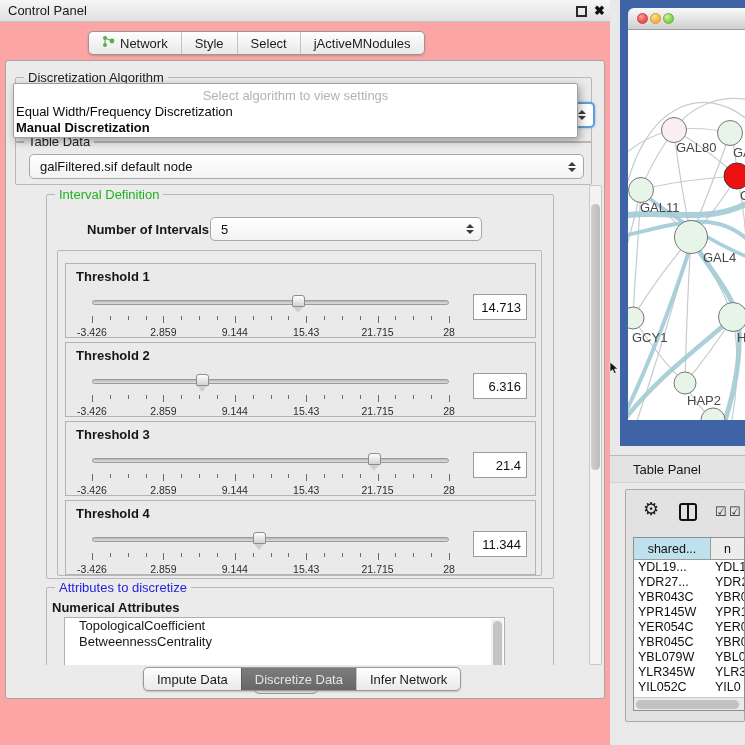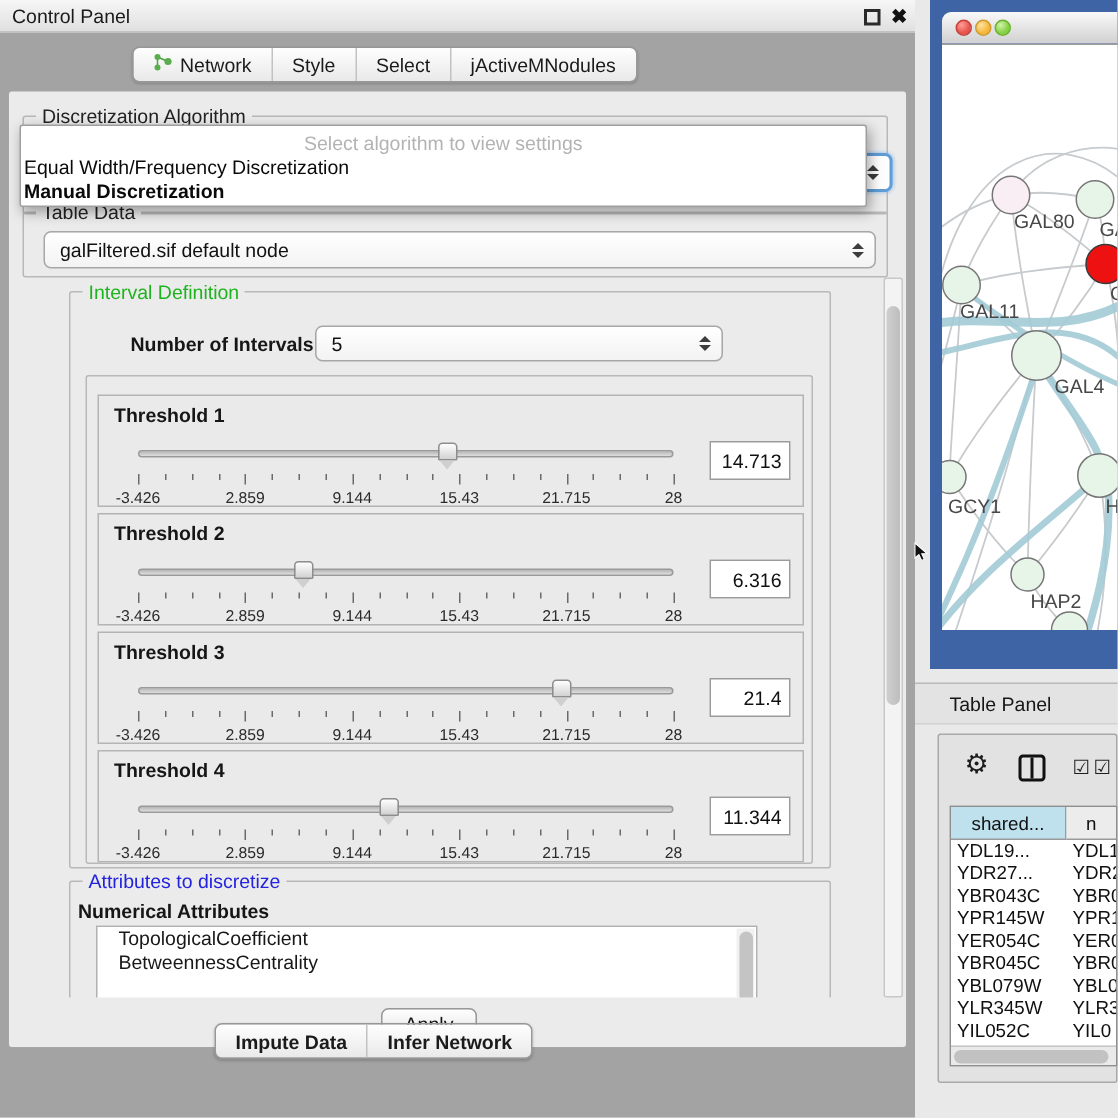--- a/index.html
+++ b/index.html
@@ -1,34 +1,34 @@
 <!DOCTYPE html>
 <html><head>
 <meta charset="utf-8">
 <style>
   * { margin:0; padding:0; box-sizing:border-box; }
   html,body { width:745px; height:745px; overflow:hidden; background:#e9e9e9;
               font-family:"Liberation Sans", sans-serif; }
 
   
-  #control-panel { position:absolute; left:0; top:0; width:610px; height:745px; background:#a3a3a3; }
+  #control-panel { position:absolute; left:0; top:0; width:610px; height:745px; background:#fca5a5; }
   #cp-titlebar { position:absolute; left:0; top:0; width:610px; height:22px;
     background:linear-gradient(#f6f6f6,#e0e0e0); border-bottom:1px solid #c2c2c2; }
   #cp-title { position:absolute; left:8px; top:0; line-height:21px; font-size:13px; color:#1a1a1a; }
   #float-btn { position:absolute; left:576px; top:6px; width:11px; height:11px; border:2px solid #2a2a2a; background:transparent; }
   #close-btn { position:absolute; left:594px; top:2px; font-size:13px; font-weight:bold; color:#111; line-height:18px; cursor:default; }
 
   .seg { position:absolute; display:flex; height:24px; border:1px solid #979797; border-radius:5px;
          background:linear-gradient(#fefefe,#e9e9e9); box-shadow:0 1px 2px rgba(0,0,0,.18); overflow:hidden; }
   .seg-btn { display:flex; align-items:center; gap:5px; padding:0 13px; font-size:13px; color:#1b1b1b;
              border-left:1px solid #c2c2c2; white-space:nowrap; }
   .seg-btn:first-child { border-left:none; }
   .seg-btn.sel { background:linear-gradient(#7d7d7d,#676767); color:#e4e4e4; border-left-color:#5c5c5c; }
   #top-tabs { left:88px; top:31px; }
-  #bottom-tabs { left:143px; top:682px;font-weight:bold; }
+  #bottom-tabs { left:143px; top:667px; }
 
   #main-panel { position:absolute; left:5px; top:60px; width:600px; height:639px;
     background:#ebebeb; border:1px solid #a5a5a5; border-radius:3px; }
 
   .groupbox { position:absolute; border:1px solid #b8b8b8; border-radius:2px; }
   .group-title { position:absolute; top:-8px; left:8px; background:#ebebeb; padding:0 4px;
                  font-size:13px; white-space:nowrap; }
   .gt-dark  { color:#222; font-weight:normal; }
   .gt-green { color:#1fb41f; }
   .gt-blue  { color:#2323dd; }
@@ -387,20 +387,23 @@
     <div id="cp-scrollbar">
       <div id="cp-scroll-thumb"></div>
     </div>
 
     <div id="apply-btn">Apply</div>
   </div>
 
   <div class="seg" id="bottom-tabs">
     <div class="seg-btn">
       <span>Impute Data</span>
+    </div>
+    <div class="seg-btn sel">
+      <span>Discretize Data</span>
     </div>
     <div class="seg-btn">
       <span>Infer Network</span>
     </div>
   </div>
 </div>
 
 <div id="net-window">
   <div id="net-titlebar">
     <div class="light red"></div>

